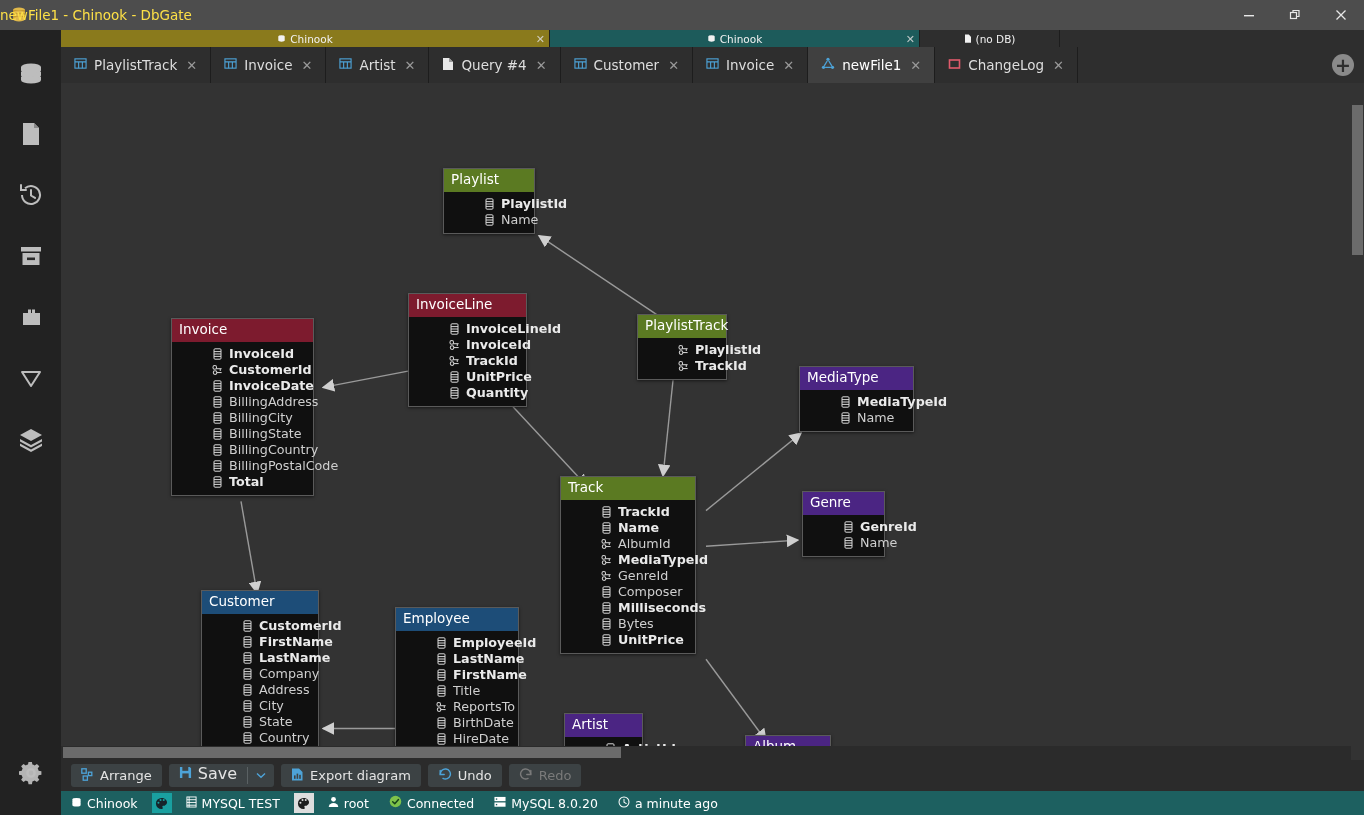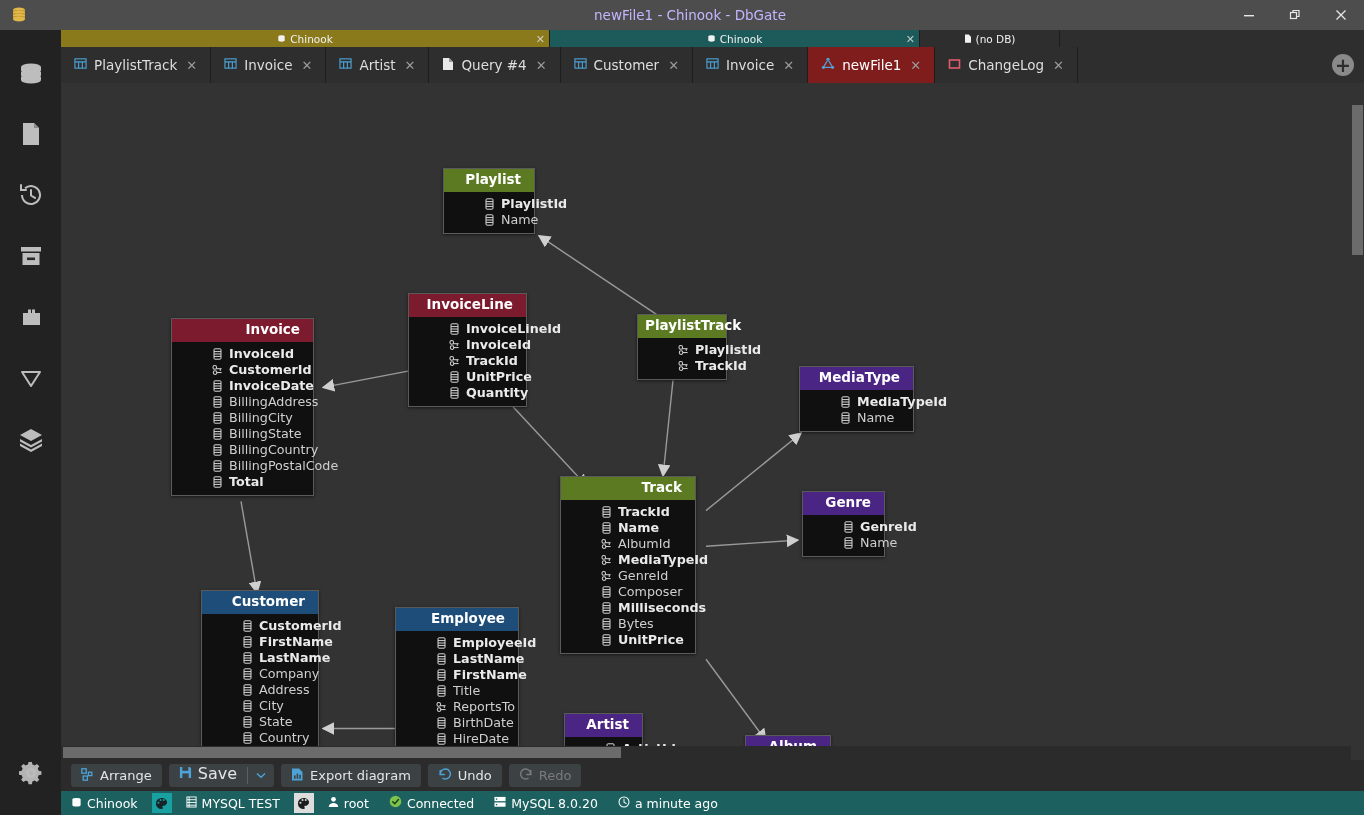--- a/index.html
+++ b/index.html
@@ -22,22 +22,22 @@
     width: 30px; height: 30px;
     display: flex; align-items: center; justify-content: center;
     margin-left: 4px;
   }
   #menubar { display: flex; align-items: center; margin-left: 14px; gap: 2px; }
   .menu-item {
     padding: 4px 11px; font-size: 13.5px; color: #e8e8e8;
     cursor: default; border-radius: 2px;
   }
   #win-title {
-    position: absolute; left: 0; right: 0; text-align: center;
-    font-size: 13.5px; color: #c4b5fd; pointer-events: none; margin-left: 16px;
+    position: absolute; left: 0; right: 0; 
+    font-size: 13.5px; color: #fde047; pointer-events: none;
   }
   #win-controls { margin-left: auto; display: flex; height: 30px; z-index: 2; }
   .win-btn {
     width: 46px; height: 30px; display: flex; align-items: center; justify-content: center;
     color: #e8e8e8;
   }
 
   
   #shell { display: flex; height: 785px; }
 
@@ -73,43 +73,43 @@
   .db-group.g3 { width: 140px; background: #2e2e2e; }
   .db-group.g4 { flex: 1; background: #2e2e2e; border-right: none; }
 
   
   #tabbar { height: 36px; background: #2e2e2e; display: flex; align-items: stretch; flex: none; position: relative; }
   .tab {
     display: flex; align-items: center; gap: 7px;
     padding: 0 13px; border-right: 1px solid #1d1d1d;
     font-size: 13.5px; color: #dedede; cursor: pointer; white-space: nowrap;
   }
-  .tab.active { background: #7f1d1d; color: #ffffff; }
+  .tab.active { background: #404040; color: #ffffff; }
   .tab .tx { color: #9a9a9a; font-size: 13px; margin-left: 2px; }
   #tab-rest { flex: 1; background: #2e2e2e; display: flex; align-items: center; justify-content: flex-end; padding-right: 10px; }
   #tab-add {
     width: 22px; height: 22px; border-radius: 50%; background: #8a8a8a;
     color: #2e2e2e; display: flex; align-items: center; justify-content: center;
     font-size: 19px; line-height: 1; cursor: pointer; font-weight: bold;
   }
 
   
   #canvas-wrap { flex: 1; position: relative; background: #333333; overflow: hidden; }
   #canvas { position: absolute; inset: 0; }
   #canvas svg.links { position: absolute; inset: 0; width: 100%; height: 100%; }
 
   .tbl {
     position: absolute;
     background: #101010;
     border: 1px solid #5a5a5a;
     box-shadow: 0 1px 3px rgba(0,0,0,.55);
   }
   .tbl .hdr {
-    font-weight: bold; font-size: 13.5px; color: #ffffff;
-    padding: 3px 13px 4px 7px; line-height: 1.15; text-align: right;
+    font-weight: normal; font-size: 13.5px; color: #ffffff;
+    padding: 3px 13px 4px 7px; line-height: 1.15;
   }
   .tbl .cols { padding: 4px 6px 5px 6px; margin-left: 34px; }
   .col {
     display: flex; align-items: center; gap: 6px;
     font-size: 12.7px; color: #cfcfcf; line-height: 16px; height: 16px;
     white-space: nowrap;
   }
   .col.nn { font-weight: bold; color: #eaeaea; }
   .col .ci { width: 11px; height: 12px; flex: none; display:block; }
 

